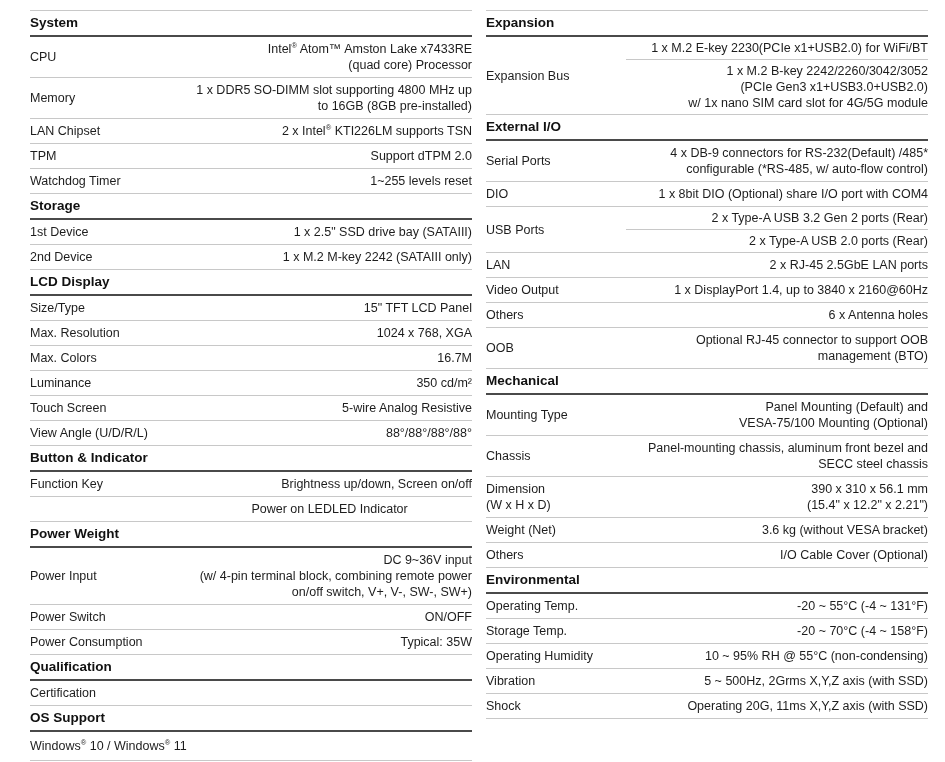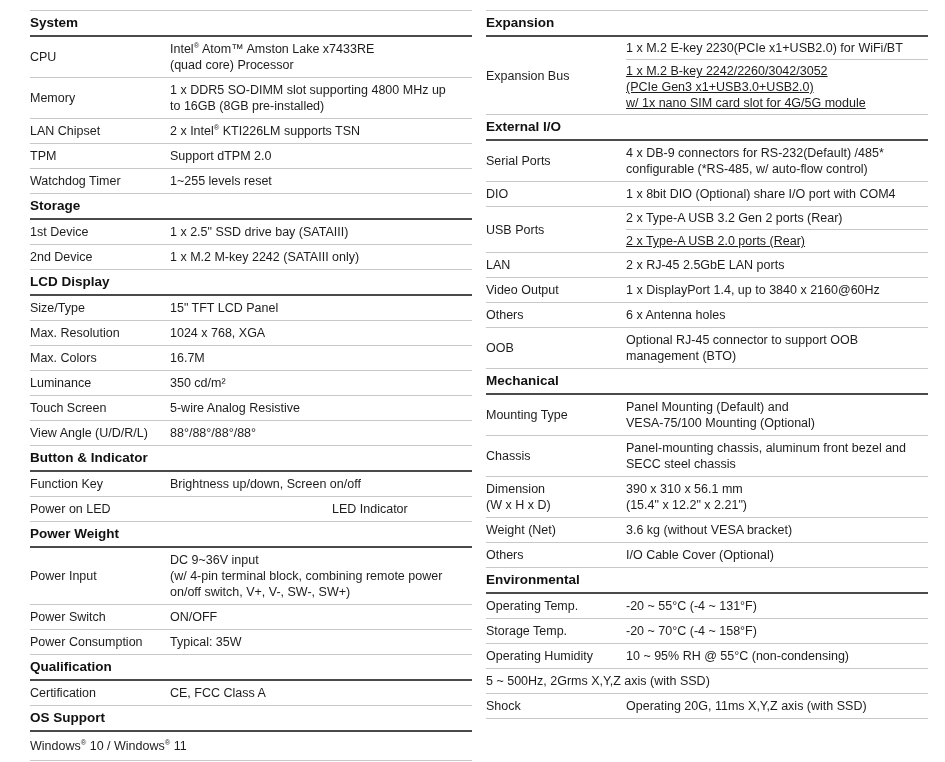--- a/index.html
+++ b/index.html
@@ -44,35 +44,35 @@
   }
   .cell.label {
     flex: 0 0 140px;
     width: 140px;
     padding: 4px 6px 4px 0;
     box-sizing: border-box;
   }
   .cell.value {
     flex: 1 1 auto;
     padding: 4px 0;
+    text-align: right;
   }
   .cell.value.has-subs {
     padding: 0;
   }
   .cell.fullvalue {
     flex: 1 1 auto;
     padding: 6px 0;
   }
   .subvalue {
     padding: 3px 0;
     border-bottom: 1px solid #c8c8c8;
   }
   .subvalue:last-child {
     border-bottom: none;
-    text-decoration: underline;
   }
   sup.reg {
     font-size: 7.5px;
     line-height: 0;
   }
 </style>
 </head>
 <body>
 
 <div class="page">
@@ -162,21 +162,20 @@
           </div>
           <div class="spec-row">
             <div class="cell label">Power Consumption</div>
             <div class="cell value">Typical: 35W</div>
           </div>
         </div>
         <div class="spec-section">
           <div class="section-header">Qualification</div>
           <div class="spec-row">
             <div class="cell label">Certification</div>
-            <div class="cell value">CE, FCC Class A</div>
           </div>
         </div>
         <div class="spec-section">
           <div class="section-header">OS Support</div>
           <div class="spec-row">
             <div class="cell fullvalue">Windows<sup class="reg">®</sup> 10 / Windows<sup class="reg">®</sup> 11</div>
           </div>
         </div>
       </div>
     <div class="col" id="right-col">
@@ -255,20 +254,21 @@
           </div>
           <div class="spec-row">
             <div class="cell label">Storage Temp.</div>
             <div class="cell value">-20 ~ 70°C (-4 ~ 158°F)</div>
           </div>
           <div class="spec-row">
             <div class="cell label">Operating Humidity</div>
             <div class="cell value">10 ~ 95% RH @ 55°C (non-condensing)</div>
           </div>
           <div class="spec-row">
+            <div class="cell label">Vibration</div>
             <div class="cell value">5 ~ 500Hz, 2Grms X,Y,Z axis (with SSD)</div>
           </div>
           <div class="spec-row">
             <div class="cell label">Shock</div>
             <div class="cell value">Operating 20G, 11ms X,Y,Z axis (with SSD)</div>
           </div>
         </div>
       </div>
   </div>
 </div>

